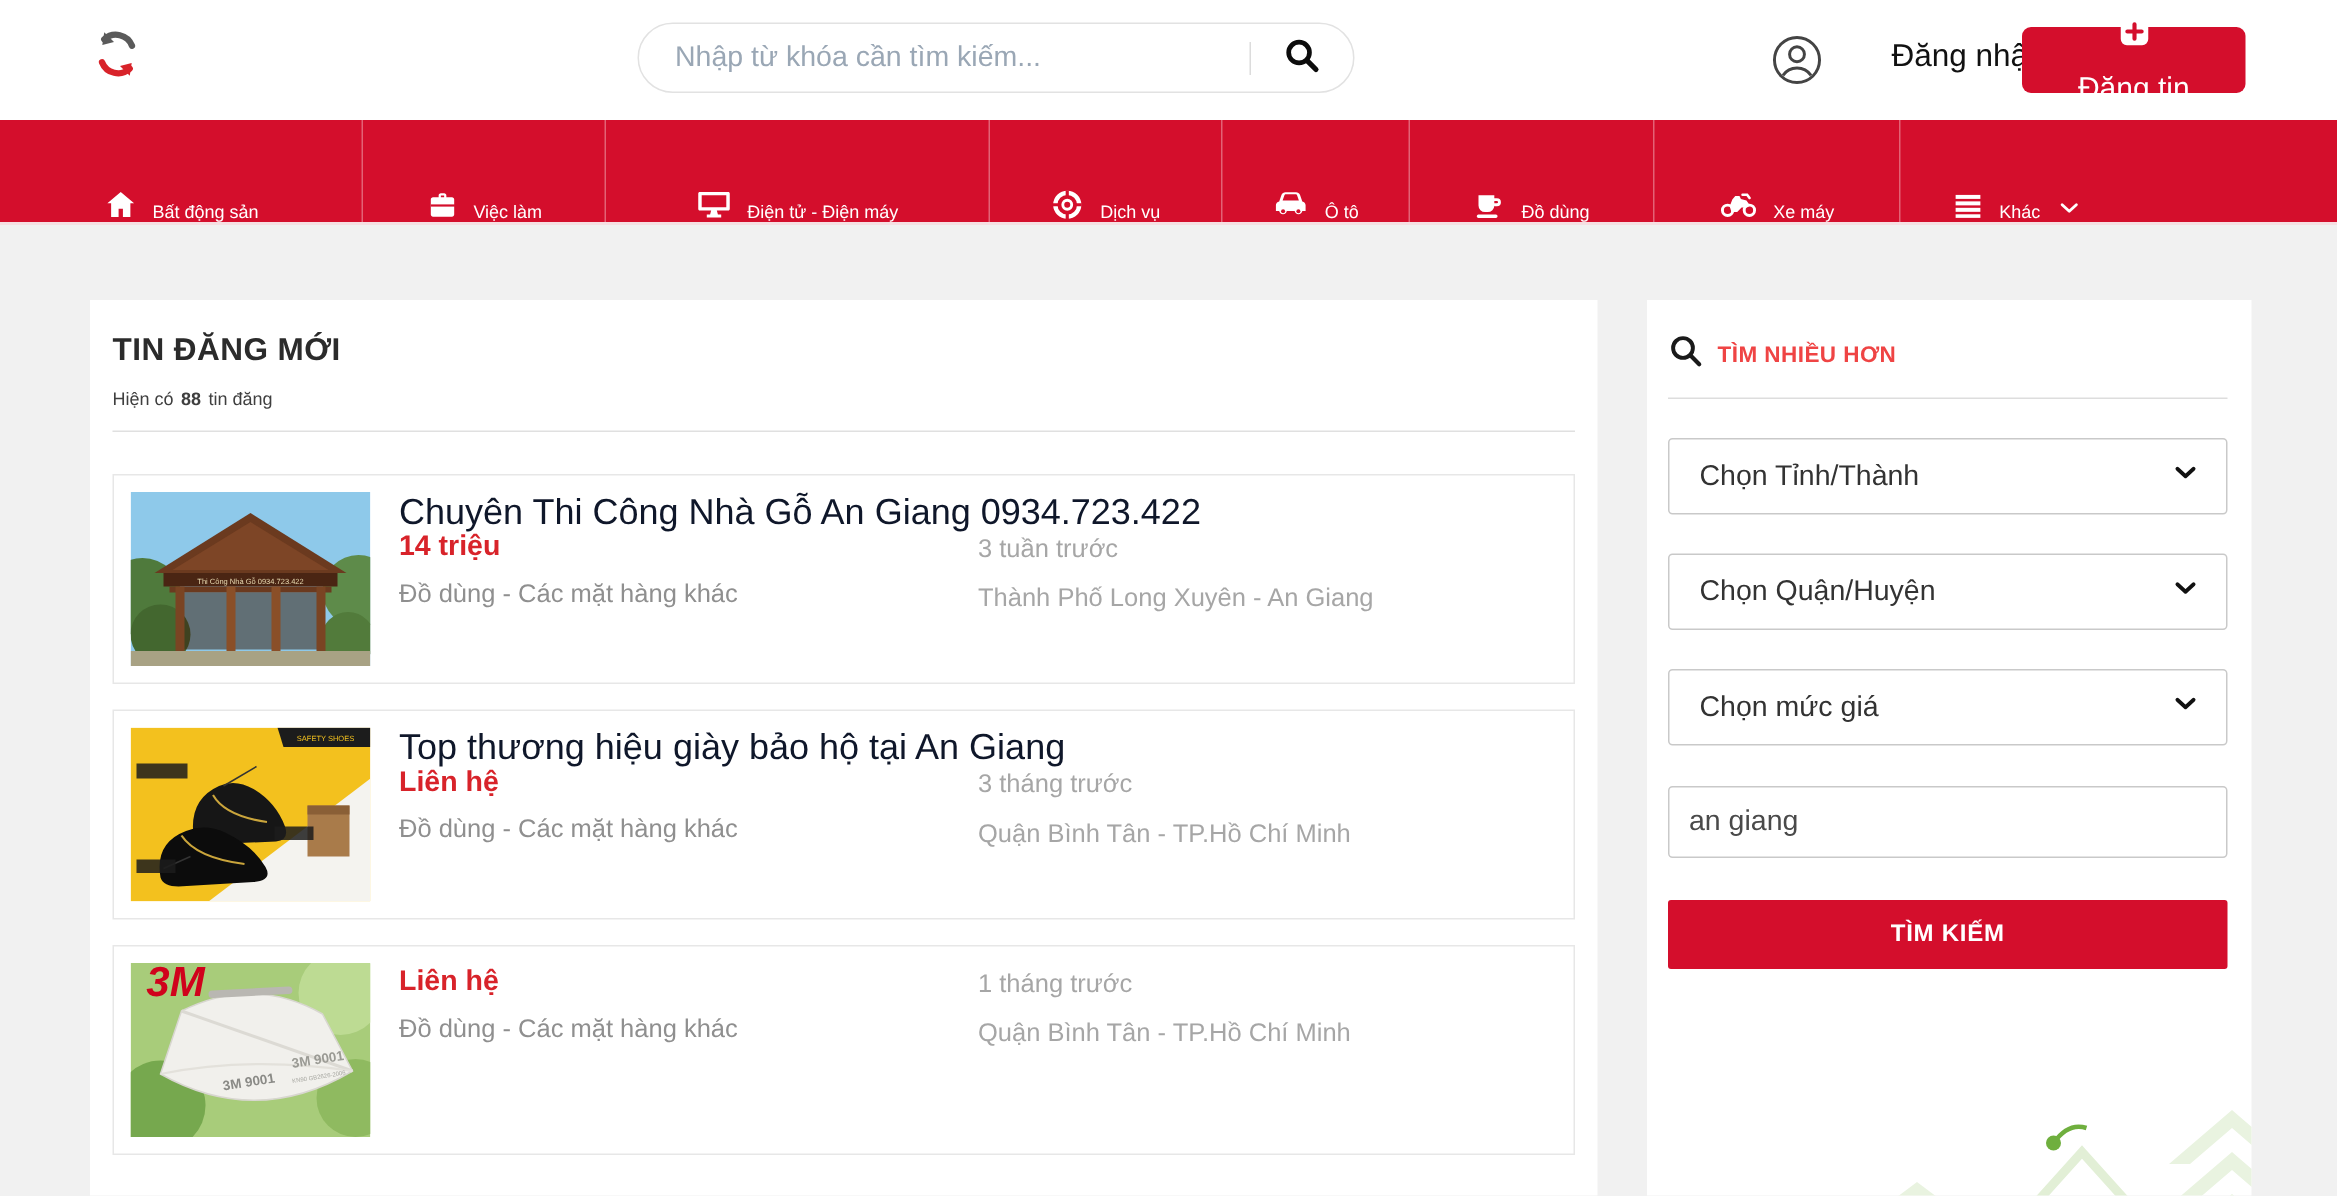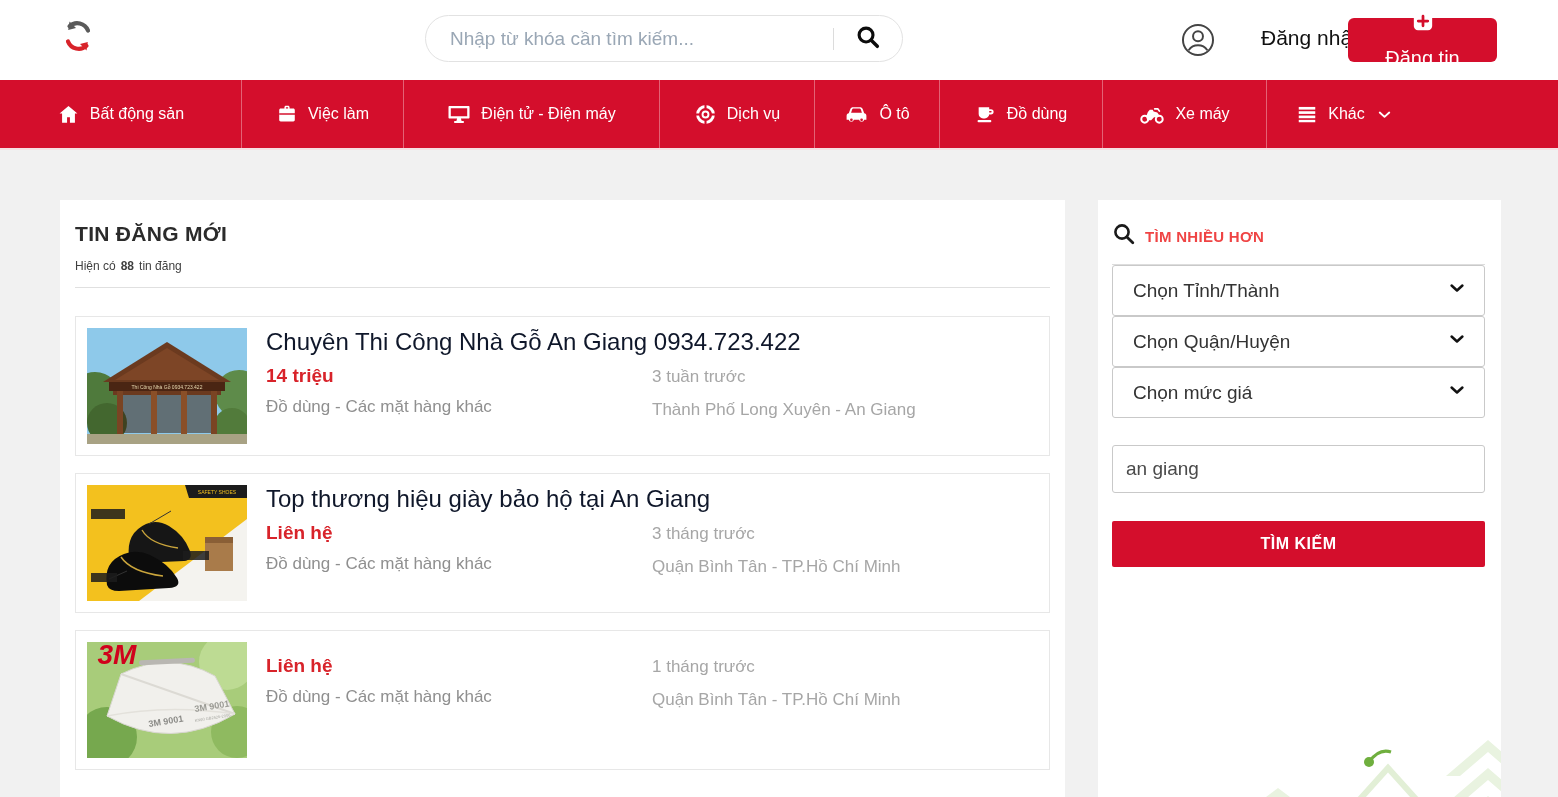--- a/index.html
+++ b/index.html
@@ -26,22 +26,22 @@
   .search-btn { width:68px; height:100%; display:flex; align-items:center; justify-content:center;
     background:transparent; border:none; cursor:pointer; }
   .account-icon { position:absolute; left:1181px; top:23px; width:34px; height:34px; cursor:pointer; }
   .login { position:absolute; left:1261px; top:26px; font-size:21px; color:#111; cursor:pointer; }
   .post-btn { position:absolute; left:1348px; top:18px; width:149px; height:44px;
     background:#d40e2c; border:none; border-radius:6px; color:#fff; font-size:20px;
     display:flex; align-items:center; justify-content:center; gap:10px; cursor:pointer; font-family:inherit;flex-direction:column; }
   
   .nav { position:absolute; top:80px; left:0; width:1558px; height:70px; background:#d40e2c;
     display:flex; border-bottom:2px solid #f6dfe2; }
-  .nav-item { display:flex; align-items:center; justify-content:center; gap:10px;
-    color:#fff; font-size:16px; border-right:1px solid rgba(255,255,255,.35); cursor:pointer; }
+  .nav-item { display:flex; align-items:flex-end; justify-content:center; gap:10px;
+    color:#fff; font-size:12px; border-right:1px solid rgba(255,255,255,.35); cursor:pointer; }
   .nav-item:nth-child(1){ width:242px; }
   .nav-item:nth-child(2){ width:162px; }
   .nav-item:nth-child(3){ width:256px; }
   .nav-item:nth-child(4){ width:155px; }
   .nav-item:nth-child(5){ width:125px; }
   .nav-item:nth-child(6){ width:163px; }
   .nav-item:nth-child(7){ width:164px; }
   .nav-item:nth-child(8){ width:156px; border-right:none; }
   .nav-icon { display:flex; align-items:center; }
   
@@ -50,33 +50,33 @@
   .main-title { font-size:21px; font-weight:bold; color:#2b2b2b; letter-spacing:.3px; }
   .main-sub { margin-top:13px; font-size:12px; color:#3f3f3f; display:flex; gap:5px; align-items:baseline; }
   .main-sub .cnt { font-weight:bold; }
   .divider { border:none; border-top:1px solid #e0e0e0; margin-top:14px; }
   .cards { margin-top:28px; display:flex; flex-direction:column; gap:17px; }
   .card { display:flex; border:1px solid #e7e7e7; background:#fff; padding:11px; height:140px; cursor:pointer; }
   .thumb { width:160px; height:116px; flex:none; overflow:hidden; }
   .thumb svg { display:block; }
   .card-body { flex:1; margin-left:19px; padding-top:2px; }
   .card-title { font-size:24px; color:#0f172a; line-height:24px; }
-  .meta { display:flex; margin-top:11px; }
+  .meta { display:flex; }
   .col-left { width:386px; }
   .price { font-size:19px; font-weight:bold; color:#d8232a; }
   .cat { font-size:17px; color:#8f8f8f; margin-top:10px; }
   .time { font-size:17px; color:#a6a6a6; padding-top:2px; }
   .loc { font-size:17px; color:#a6a6a6; margin-top:13px; }
   
   .sidebar-panel { position:absolute; left:1098px; top:200px; width:403px; height:600px;
     background:#fff; padding:22px 16px 0 14px; overflow:hidden; }
   .sb-head { display:flex; align-items:center; gap:9px; }
   .sb-title { font-size:15px; font-weight:bold; color:#ef4444; letter-spacing:.3px; }
   .sb-divider { border:none; border-top:1px solid #ddd; margin-top:14px; }
-  .sb-select { height:51px; border:1px solid #c9c9c9; border-radius:3px; background:#fff;
+  .sb-select { margin-top:26px; height:51px; border:1px solid #c9c9c9; border-radius:3px; background:#fff;
     display:flex; align-items:center; justify-content:space-between; padding:0 17px 0 20px;
     font-size:19px; color:#333; cursor:pointer; }
   .sb-select.first { margin-top:30px; }
   .sb-input { margin-top:27px; width:100%; height:48px; border:1px solid #c9c9c9; border-radius:3px;
     font-size:19px; color:#4a4a4a; padding-left:13px; font-family:inherit; outline:none; }
   .sb-btn { margin-top:28px; width:100%; height:46px; background:#d40e2c; border:none; border-radius:2px;
     color:#fff; font-size:16px; font-weight:bold; letter-spacing:.5px; cursor:pointer; font-family:inherit; }
   .watermark { position:absolute; left:140px; bottom:-18px; width:330px; height:120px; pointer-events:none; }
 </style>
 </head>

